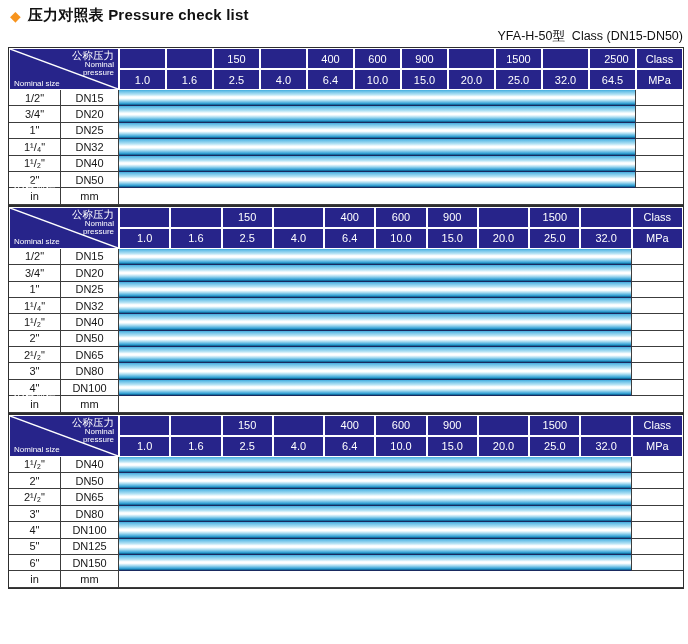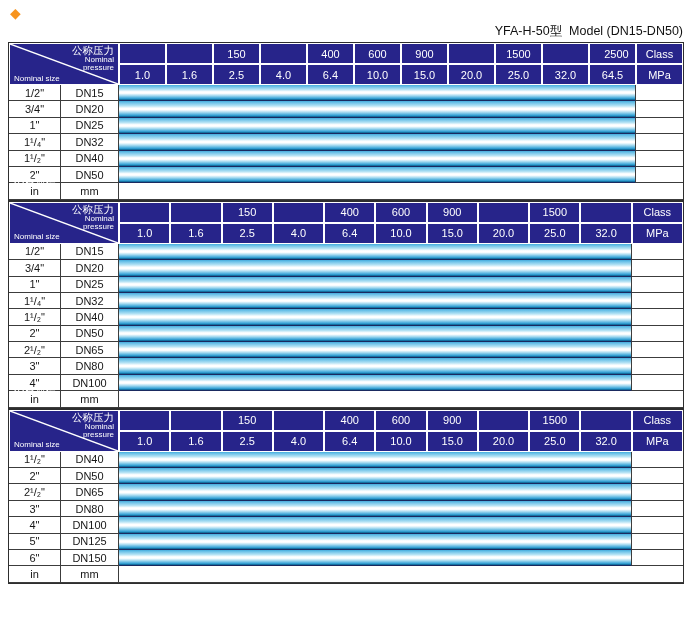--- a/index.html
+++ b/index.html
@@ -55,24 +55,25 @@
       #44abdb 0%, #61bce6 7%, #b4e2f4 30%, #ffffff 45%, #ffffff 55%,
       #aadcf1 70%, #4fb0dd 85%, #2a97cc 92%, #0f6695 98%, #0a4d73 100%);
   }
 </style>
 </head>
 <body>
 
 <div class="page">
   <div class="title">
     <span class="diamond">◆</span>
+    <span class="title-text">压力对照表 Pressure check list</span>
   </div>
   <div id="tables-mount">
       <div class="table-block">
-        <div class="model-label">YFA-H-50型  Model (DN15-DN50)</div>
+        <div class="model-label">YFA-H-50型  Class (DN15-DN50)</div>
         <div class="ptable" style="grid-template-columns: 52px 58px repeat(12, 1fr); grid-template-rows: 21px 21px repeat(7, 16.4px);">
           <div class="diag" style="grid-area: 1 / 1 / 3 / 3;">
             <svg viewBox="0 0 110 42" preserveAspectRatio="none">
               <line x1="0" y1="0" x2="110" y2="42" stroke="#ffffff" stroke-width="1.5"></line>
             </svg>
             <div class="diag-tr">
               <span class="cn">公称压力</span>
               <span class="en">Nominal</span>
               <span class="en">pressure</span>
             </div>

